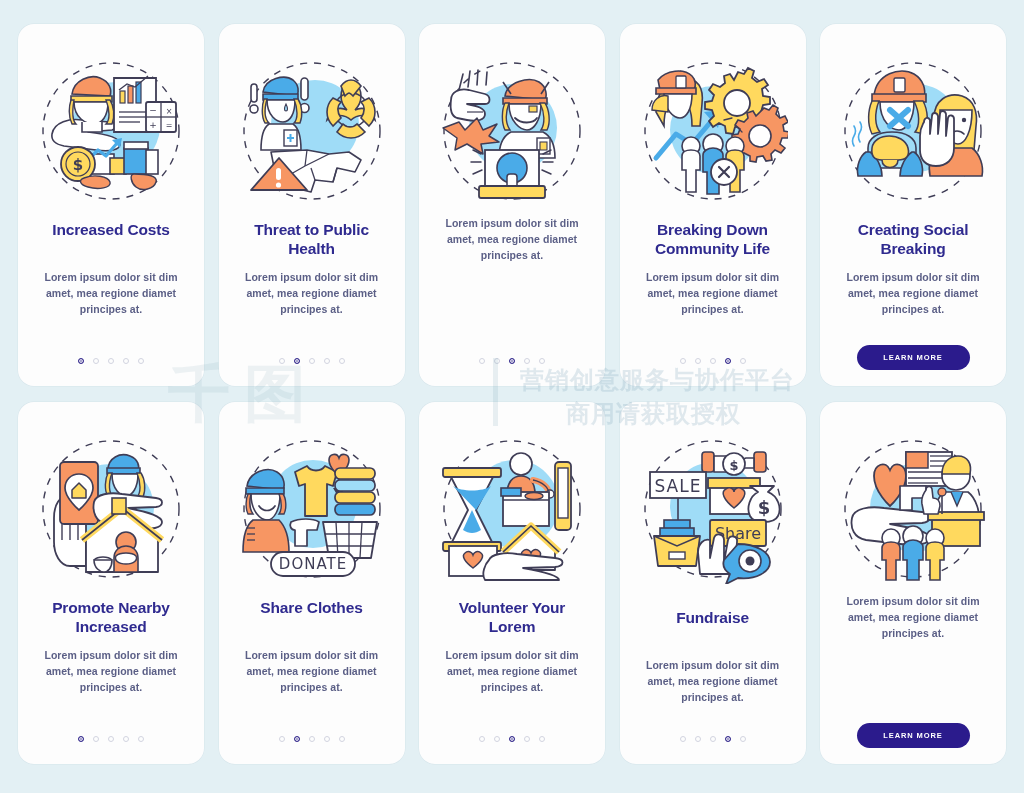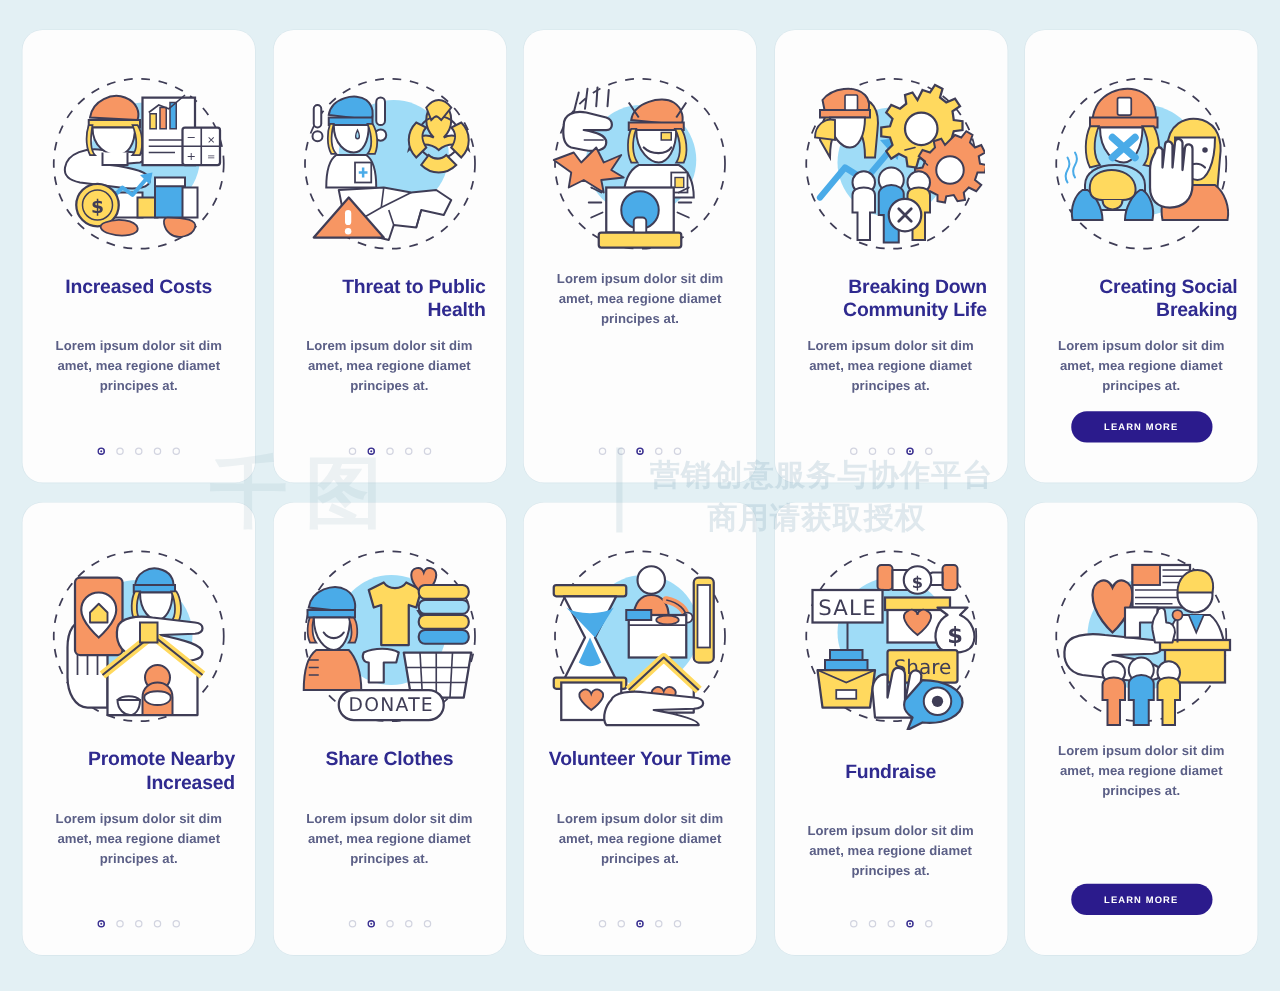--- a/index.html
+++ b/index.html
@@ -42,21 +42,21 @@
     width:150px;height:150px;
     margin-top:22px;
     position:relative;
   }
   .illo svg{display:block;width:150px;height:150px;}
   .title{
     color:#2f2a8f;
     font-weight:bold;
     font-size:15.5px;
     line-height:1.25;
-    text-align:right;
+    text-align:center;
     letter-spacing:-0.15px;
     margin-top:14px;
     min-height:40px;
     padding:0 4px;
   }
   .card.one-line .title{padding-top:10px;}
   .desc{
     color:#5b5f86;
     font-size:10.5px;
     line-height:1.5;
@@ -72,21 +72,21 @@
     background:#2b1b8c;
     color:#ffffff;
     font-size:7.5px;
     font-weight:bold;
     letter-spacing:.9px;
     text-align:center;
     border:none;
     border-radius:20px;
     padding:8px 0;
     width:113px;
-    margin-bottom:32px;
+    margin-bottom:16px;
     cursor:pointer;
     font-family:"Liberation Sans", sans-serif;
   }
   .dots{
     display:flex;
     gap:9px;
     align-items:center;
     margin-bottom:22px;
   }
   .dot{
@@ -553,21 +553,21 @@
           <rect x="121" y="34" width="10" height="50" fill="#fff" stroke="#3f3d56" stroke-width="1.4"></rect>
 
           <path d="M70 116 L94 94 L118 116 L118 136 L70 136 Z" fill="#fff" stroke="#3f3d56" stroke-width="1.8" stroke-linejoin="round"></path>
           <path d="M66 118 L94 92 L122 118" fill="none" stroke="#ffd95e" stroke-width="7" stroke-linejoin="round"></path>
           <path d="M66 118 L94 92 L122 118" fill="none" stroke="#3f3d56" stroke-width="1.7" stroke-linejoin="round"></path>
           <path d="M94 132 C86 126 82 120 86 117 C89 114 93 116 94 119 C95 116 99 114 102 117 C106 120 102 126 94 132Z" fill="#f79663" stroke="#3f3d56" stroke-width="1.5"></path>
 
           <path d="M52 126 C54 120 68 118 80 120 L118 124 C128 125 128 132 118 133 L86 134 C108 138 122 142 122 146 L48 146 C44 140 48 130 52 126Z" fill="#fff" stroke="#3f3d56" stroke-width="1.8" stroke-linejoin="round"></path>
         </svg>
       </div>
-      <div class="title">Volunteer Your Time</div>
+      <div class="title">Volunteer Your Lorem</div>
       <div class="desc">Lorem ipsum dolor sit dim amet, mea regione diamet principes at.</div>
       <div class="spacer"></div>
       <div class="dots">
         <span class="dot"></span>
         <span class="dot"></span>
         <span class="dot active"></span>
         <span class="dot"></span>
         <span class="dot"></span>
       </div>
     </div>

